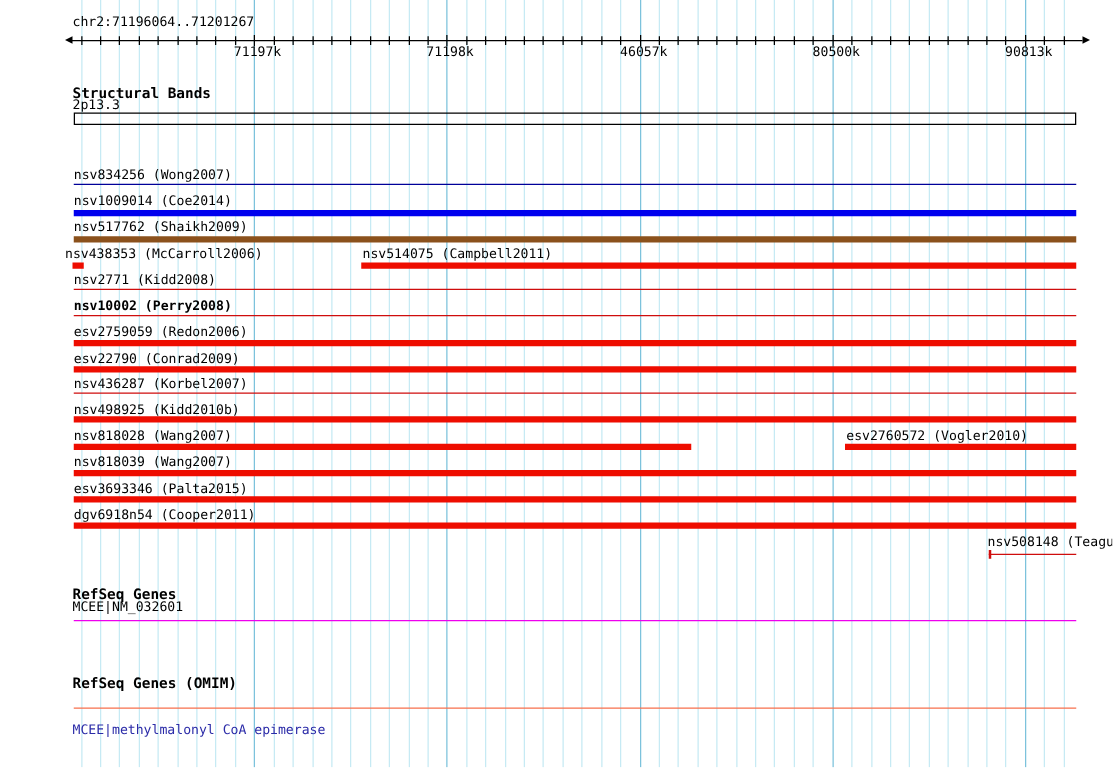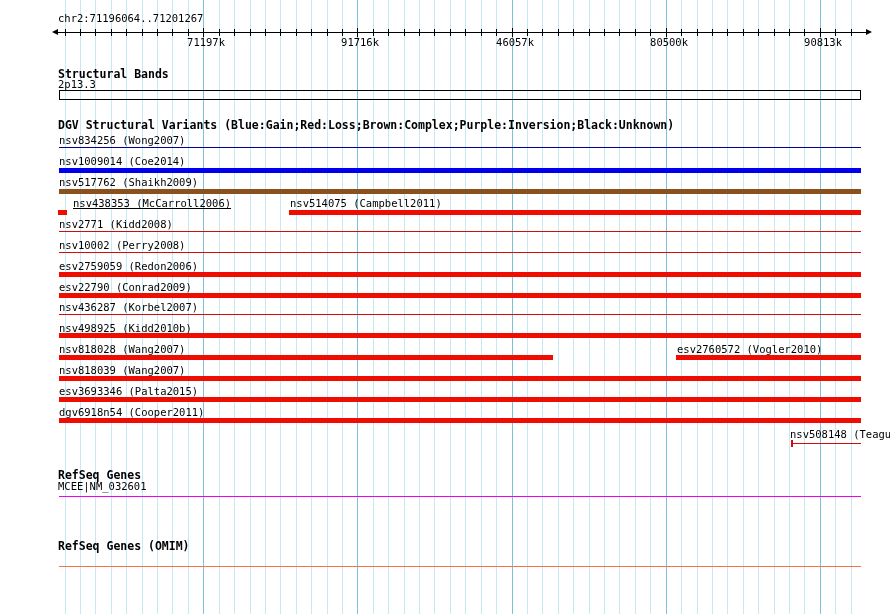--- a/index.html
+++ b/index.html
@@ -131,45 +131,44 @@
       <div class="rtick" style="left: 727px; top: 29px; height: 7px;"></div>
       <div class="rtick" style="left: 743px; top: 29px; height: 7px;"></div>
       <div class="rtick" style="left: 758px; top: 29px; height: 7px;"></div>
       <div class="rtick" style="left: 774px; top: 29px; height: 7px;"></div>
       <div class="rtick" style="left: 789px; top: 29px; height: 7px;"></div>
       <div class="rtick" style="left: 804px; top: 29px; height: 7px;"></div>
       <div class="rtick" style="left: 820px; top: 28px; height: 9px;"></div>
       <div class="rtick" style="left: 835px; top: 29px; height: 7px;"></div>
       <div class="rtick" style="left: 851px; top: 29px; height: 7px;"></div>
       <div class="ticklabel" style="left: 181px; top: 37px;">71197k</div>
-      <div class="ticklabel" style="left: 335px; top: 37px;">91716k</div>
+      <div class="ticklabel" style="left: 335px; top: 37px;">71198k</div>
       <div class="ticklabel" style="left: 490px; top: 37px;">46057k</div>
       <div class="ticklabel" style="left: 644px; top: 37px;">80500k</div>
       <div class="ticklabel" style="left: 798px; top: 37px;">90813k</div>
     </div>
 
   <div class="hdr" style="left:58px;top:68px;">Structural Bands</div>
   <div class="lbl" style="left:58px;top:79px;">2p13.3</div>
   <div class="bandrect" style="left:59px;top:90px;width:802px;height:10px;"></div>
 
-  <div class="hdr" style="left:58px;top:119px;">DGV Structural Variants (Blue:Gain;Red:Loss;Brown:Complex;Purple:Inversion;Black:Unknown)</div>
   <div id="dgv-layer">
       <div class="lbl" style="left: 59px; top: 135px;">nsv834256 (Wong2007)</div>
       <div class="feat" style="left: 59px; top: 147px; width: 802px; height: 1px; background: rgb(0, 0, 153);"></div>
       <div class="lbl" style="left: 59px; top: 156px;">nsv1009014 (Coe2014)</div>
       <div class="feat" style="left: 59px; top: 168px; width: 802px; height: 5px; background: rgb(0, 0, 238);"></div>
       <div class="lbl" style="left: 59px; top: 177px;">nsv517762 (Shaikh2009)</div>
       <div class="feat" style="left: 59px; top: 189px; width: 802px; height: 5px; background: rgb(139, 81, 28);"></div>
-      <div class="lbl" style="left: 73px; top: 198px; text-decoration: underline;">nsv438353 (McCarroll2006)</div>
+      <div class="lbl" style="left: 52px; top: 198px;">nsv438353 (McCarroll2006)</div>
       <div class="feat" style="left: 58px; top: 210px; width: 9px; height: 5px; background: rgb(238, 13, 0);"></div>
       <div class="lbl" style="left: 290px; top: 198px;">nsv514075 (Campbell2011)</div>
       <div class="feat" style="left: 289px; top: 210px; width: 572px; height: 5px; background: rgb(238, 13, 0);"></div>
       <div class="lbl" style="left: 59px; top: 219px;">nsv2771 (Kidd2008)</div>
       <div class="feat" style="left: 59px; top: 231px; width: 802px; height: 1px; background: rgb(207, 13, 13);"></div>
-      <div class="lbl" style="left: 59px; top: 240px;">nsv10002 (Perry2008)</div>
+      <div class="lbl" style="left: 59px; top: 240px; font-weight: bold;">nsv10002 (Perry2008)</div>
       <div class="feat" style="left: 59px; top: 252px; width: 802px; height: 1px; background: rgb(207, 13, 13);"></div>
       <div class="lbl" style="left: 59px; top: 261px;">esv2759059 (Redon2006)</div>
       <div class="feat" style="left: 59px; top: 272px; width: 802px; height: 5px; background: rgb(238, 13, 0);"></div>
       <div class="lbl" style="left: 59px; top: 282px;">esv22790 (Conrad2009)</div>
       <div class="feat" style="left: 59px; top: 293px; width: 802px; height: 5px; background: rgb(238, 13, 0);"></div>
       <div class="lbl" style="left: 59px; top: 302px;">nsv436287 (Korbel2007)</div>
       <div class="feat" style="left: 59px; top: 314px; width: 802px; height: 1px; background: rgb(207, 13, 13);"></div>
       <div class="lbl" style="left: 59px; top: 323px;">nsv498925 (Kidd2010b)</div>
       <div class="feat" style="left: 59px; top: 333px; width: 802px; height: 5px; background: rgb(238, 13, 0);"></div>
       <div class="lbl" style="left: 59px; top: 344px;">nsv818028 (Wang2007)</div>
@@ -186,14 +185,15 @@
       <div class="feat" style="left: 791px; top: 440px; width: 2px; height: 7px; background: rgb(207, 13, 13);"></div>
       <div class="feat" style="left: 791px; top: 443px; width: 70px; height: 1px; background: rgb(207, 13, 13);"></div>
     </div>
 
   <div class="hdr" style="left:58px;top:469px;">RefSeq Genes</div>
   <div class="lbl" style="left:58px;top:481px;">MCEE|NM_032601</div>
   <div id="refseq-line" class="geneline" style="left: 59px; top: 496px; width: 802px; background: rgb(238, 0, 238);"></div>
 
   <div class="hdr" style="left:58px;top:540px;">RefSeq Genes (OMIM)</div>
   <div id="omim-line" class="geneline" style="left: 59px; top: 566px; width: 802px; background: rgb(247, 112, 77);"></div>
+  <div class="lbl" id="omim-gene-label" style="left: 58px; top: 579px; color: rgb(43, 43, 168);">MCEE|methylmalonyl CoA epimerase</div>
 
 </div>
 
 </body></html>

